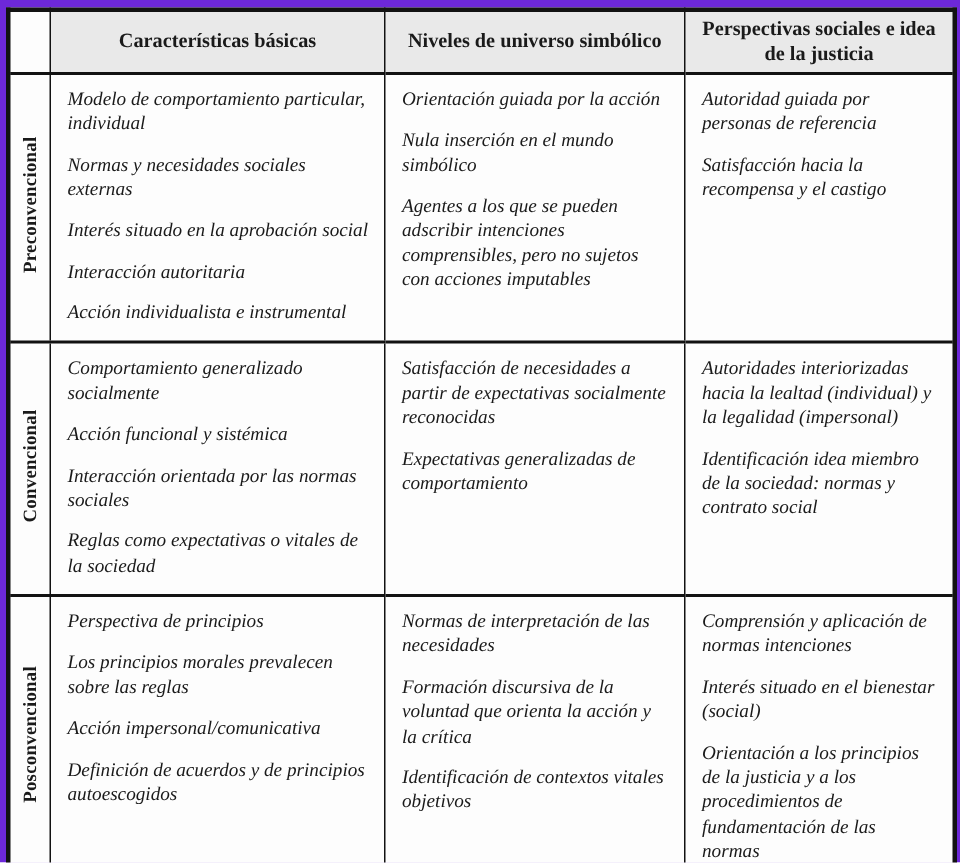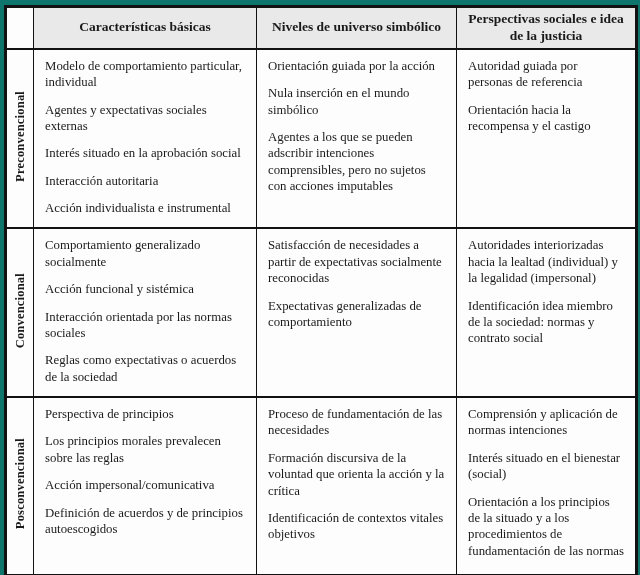--- a/index.html
+++ b/index.html
@@ -7,21 +7,21 @@
     padding: 0;
     background: #ffffff;
     font-family: "Liberation Serif", "DejaVu Serif", serif;
     color: #1a1a1a;
   }
   .page {
     width: 640px;
     height: 575px;
     box-sizing: border-box;
     padding: 5px 4px;
-    background: #0f766e;
+    background: #6d28d9;
   }
   table.stages-table {
     border-collapse: collapse;
     width: 631px;
     table-layout: fixed;
     background: #fdfdfd;
     border: 3px solid #121212;
   }
   col.col-label { width: 28px; }
   col.col-1 { width: 223px; }
@@ -50,20 +50,21 @@
   td.content-cell {
     vertical-align: top;
     text-align: left;
     padding: 8px 10px 0 11px;
     font-size: 12.8px;
     line-height: 1.28;
     background: #fdfdfd;
   }
   td.content-cell p {
     margin: 0 0 11px 0;
+    font-style: italic;
   }
 
   th.row-label-cell {
     background: #fdfdfd;
     vertical-align: middle;
     text-align: center;
     padding: 0;
   }
   th.row-label-cell .vtext {
     display: inline-block;
@@ -98,44 +99,44 @@
         <th>Perspectivas sociales e idea de la justicia</th>
       </tr>
     </thead>
     <tbody>
       <tr class="body-row-1">
         <th class="row-label-cell">
           <span class="vtext">Preconvencional</span>
         </th>
         <td class="content-cell">
           <p>Modelo de comportamiento particular, individual</p>
-          <p>Agentes y expectativas sociales externas</p>
+          <p>Normas y necesidades sociales externas</p>
           <p>Interés situado en la aprobación social</p>
           <p>Interacción autoritaria</p>
           <p>Acción individualista e instrumental</p>
         </td>
         <td class="content-cell">
           <p>Orientación guiada por la acción</p>
           <p>Nula inserción en el mundo simbólico</p>
           <p>Agentes a los que se pueden adscribir intenciones comprensibles, pero no sujetos con acciones imputables</p>
         </td>
         <td class="content-cell">
           <p>Autoridad guiada por personas de referencia</p>
-          <p>Orientación hacia la recompensa y el castigo</p>
+          <p>Satisfacción hacia la recompensa y el castigo</p>
         </td>
       </tr>
       <tr class="body-row-2">
         <th class="row-label-cell">
           <span class="vtext">Convencional</span>
         </th>
         <td class="content-cell">
           <p>Comportamiento generalizado socialmente</p>
           <p>Acción funcional y sistémica</p>
           <p>Interacción orientada por las normas sociales</p>
-          <p>Reglas como expectativas o acuerdos de la sociedad</p>
+          <p>Reglas como expectativas o vitales de la sociedad</p>
         </td>
         <td class="content-cell">
           <p>Satisfacción de necesidades a partir de expectativas socialmente reconocidas</p>
           <p>Expectativas generalizadas de comportamiento</p>
         </td>
         <td class="content-cell">
           <p>Autoridades interiorizadas hacia la lealtad (individual) y la legalidad (impersonal)</p>
           <p>Identificación idea miembro de la sociedad: normas y contrato social</p>
         </td>
       </tr>
@@ -143,25 +144,25 @@
         <th class="row-label-cell">
           <span class="vtext">Posconvencional</span>
         </th>
         <td class="content-cell">
           <p>Perspectiva de principios</p>
           <p>Los principios morales prevalecen sobre las reglas</p>
           <p>Acción impersonal/comunicativa</p>
           <p>Definición de acuerdos y de principios autoescogidos</p>
         </td>
         <td class="content-cell">
-          <p>Proceso de fundamentación de las necesidades</p>
+          <p>Normas de interpretación de las necesidades</p>
           <p>Formación discursiva de la voluntad que orienta la acción y la crítica</p>
           <p>Identificación de contextos vitales objetivos</p>
         </td>
         <td class="content-cell">
           <p>Comprensión y aplicación de normas intenciones</p>
           <p>Interés situado en el bienestar (social)</p>
-          <p>Orientación a los principios de la situado y a los procedimientos de fundamentación de las normas</p>
+          <p>Orientación a los principios de la justicia y a los procedimientos de fundamentación de las normas</p>
         </td>
       </tr>
     </tbody>
   </table>
 </div>
 
 </body></html>

